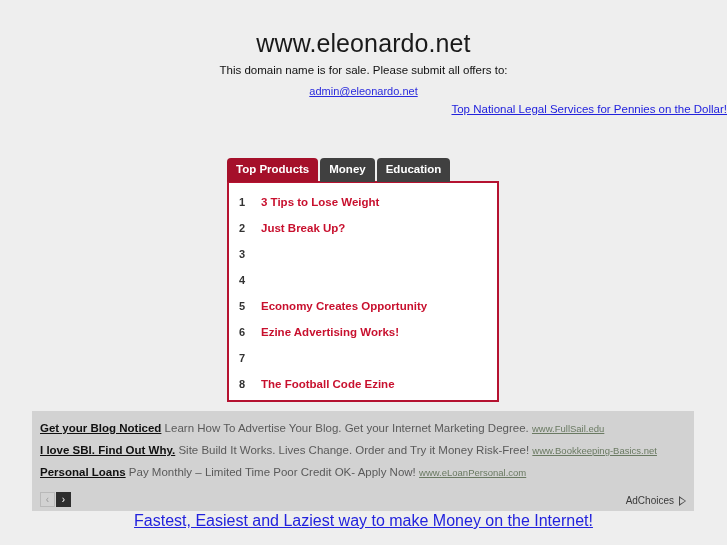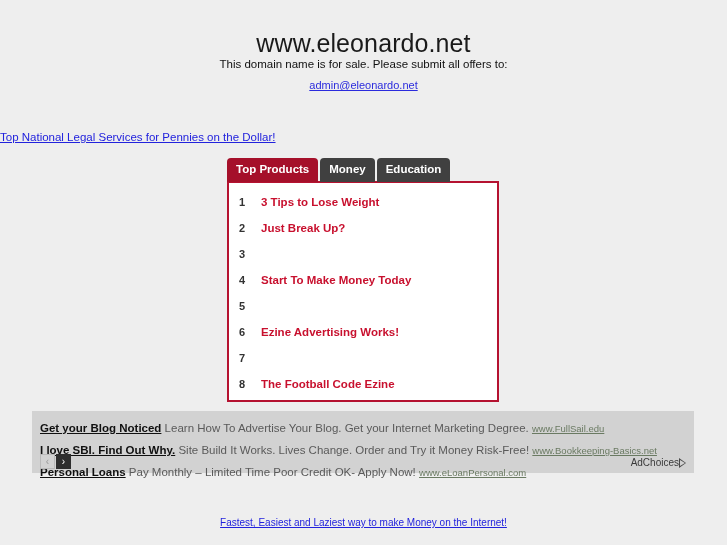--- a/index.html
+++ b/index.html
@@ -21,41 +21,40 @@
   
   .header {
     padding-top: 30px;
     text-align: center;
   }
   .domain-title {
     font-size: 25px;
     font-weight: normal;
     color: #1a1a1a;
     letter-spacing: 0.1px;
-    margin: 0 0 1px 0;
+    margin: 0 0 7px 0;
     line-height: 1.05;
   }
   .domain-sub {
     font-size: 11.5px;
     color: #111;
     margin: 0 0 3px 0;
     line-height: 1.3;
   }
   .domain-mail {
     font-size: 11px;
     color: #2b2bdd;
     text-decoration: underline;
     display: inline-block;
     line-height: 1.3;
   }
 
   
   .top-link-wrap {
-    text-align: left;
-    margin-top: 34px;
+    text-align: right;
   }
   .top-link {
     font-size: 11.5px;
     color: #2222dd;
     text-decoration: underline;
     font-weight: normal;
   }
 
   
   .tabs-area {
@@ -117,21 +116,21 @@
     text-decoration: none;
     cursor: pointer;
   }
 
   
   .ad-block {
     position: absolute;
     left: 32px;
     top: 411px;
     width: 662px;
-    height: 62px;
+    height: 100px;
     background: #d2d2d2;
     padding: 7px 8px 0 8px;
   }
   .ad-row {
     font-size: 11.5px;
     line-height: 14px;
     padding: 3px 0 4px 0;
     white-space: nowrap;
     overflow: hidden;
   }
@@ -186,21 +185,21 @@
     border-color: #2e2e2e;
   }
   .adchoices {
     position: absolute;
     right: 0;
     bottom: 0;
     font-size: 10px;
     color: #3a3a3a;
     display: flex;
     align-items: center;
-    gap: 0;
+    gap: 5px;
     cursor: pointer;
     line-height: 13px;
   }
   .adchoices-icon {
     display: inline-block;
     width: 0;
     height: 0;
     border-left: 7px solid #4a4a4a;
     border-top: 5px solid transparent;
     border-bottom: 5px solid transparent;
@@ -220,21 +219,21 @@
 
   
   .bottom-link-wrap {
     position: absolute;
     left: 0;
     right: 0;
     top: 512px;
     text-align: center;
   }
   .bottom-link {
-    font-size: 10px;
+    font-size: 16px;
     color: #2222dd;
     text-decoration: underline;
   }
 </style>
 </head>
 <body>
 
 <div class="header">
   <h1 class="domain-title">www.eleonardo.net</h1>
   <p class="domain-sub">This domain name is for sale. Please submit all offers to:</p>
@@ -264,25 +263,25 @@
       <span class="prod-num">2</span>
       <a class="prod-title" href="#">Just Break Up?</a>
     </div>
 
     <div class="prod-row">
       <span class="prod-num">3</span>
     </div>
 
     <div class="prod-row">
       <span class="prod-num">4</span>
-      <a class="prod-title" href="#">Start To Make Money Today</a>
     </div>
 
     <div class="prod-row">
       <span class="prod-num">5</span>
+      <a class="prod-title" href="#">Economy Creates Opportunity</a>
     </div>
 
     <div class="prod-row">
       <span class="prod-num">6</span>
       <a class="prod-title" href="#">Ezine Advertising Works!</a>
     </div>
 
     <div class="prod-row">
       <span class="prod-num">7</span>
     </div>

